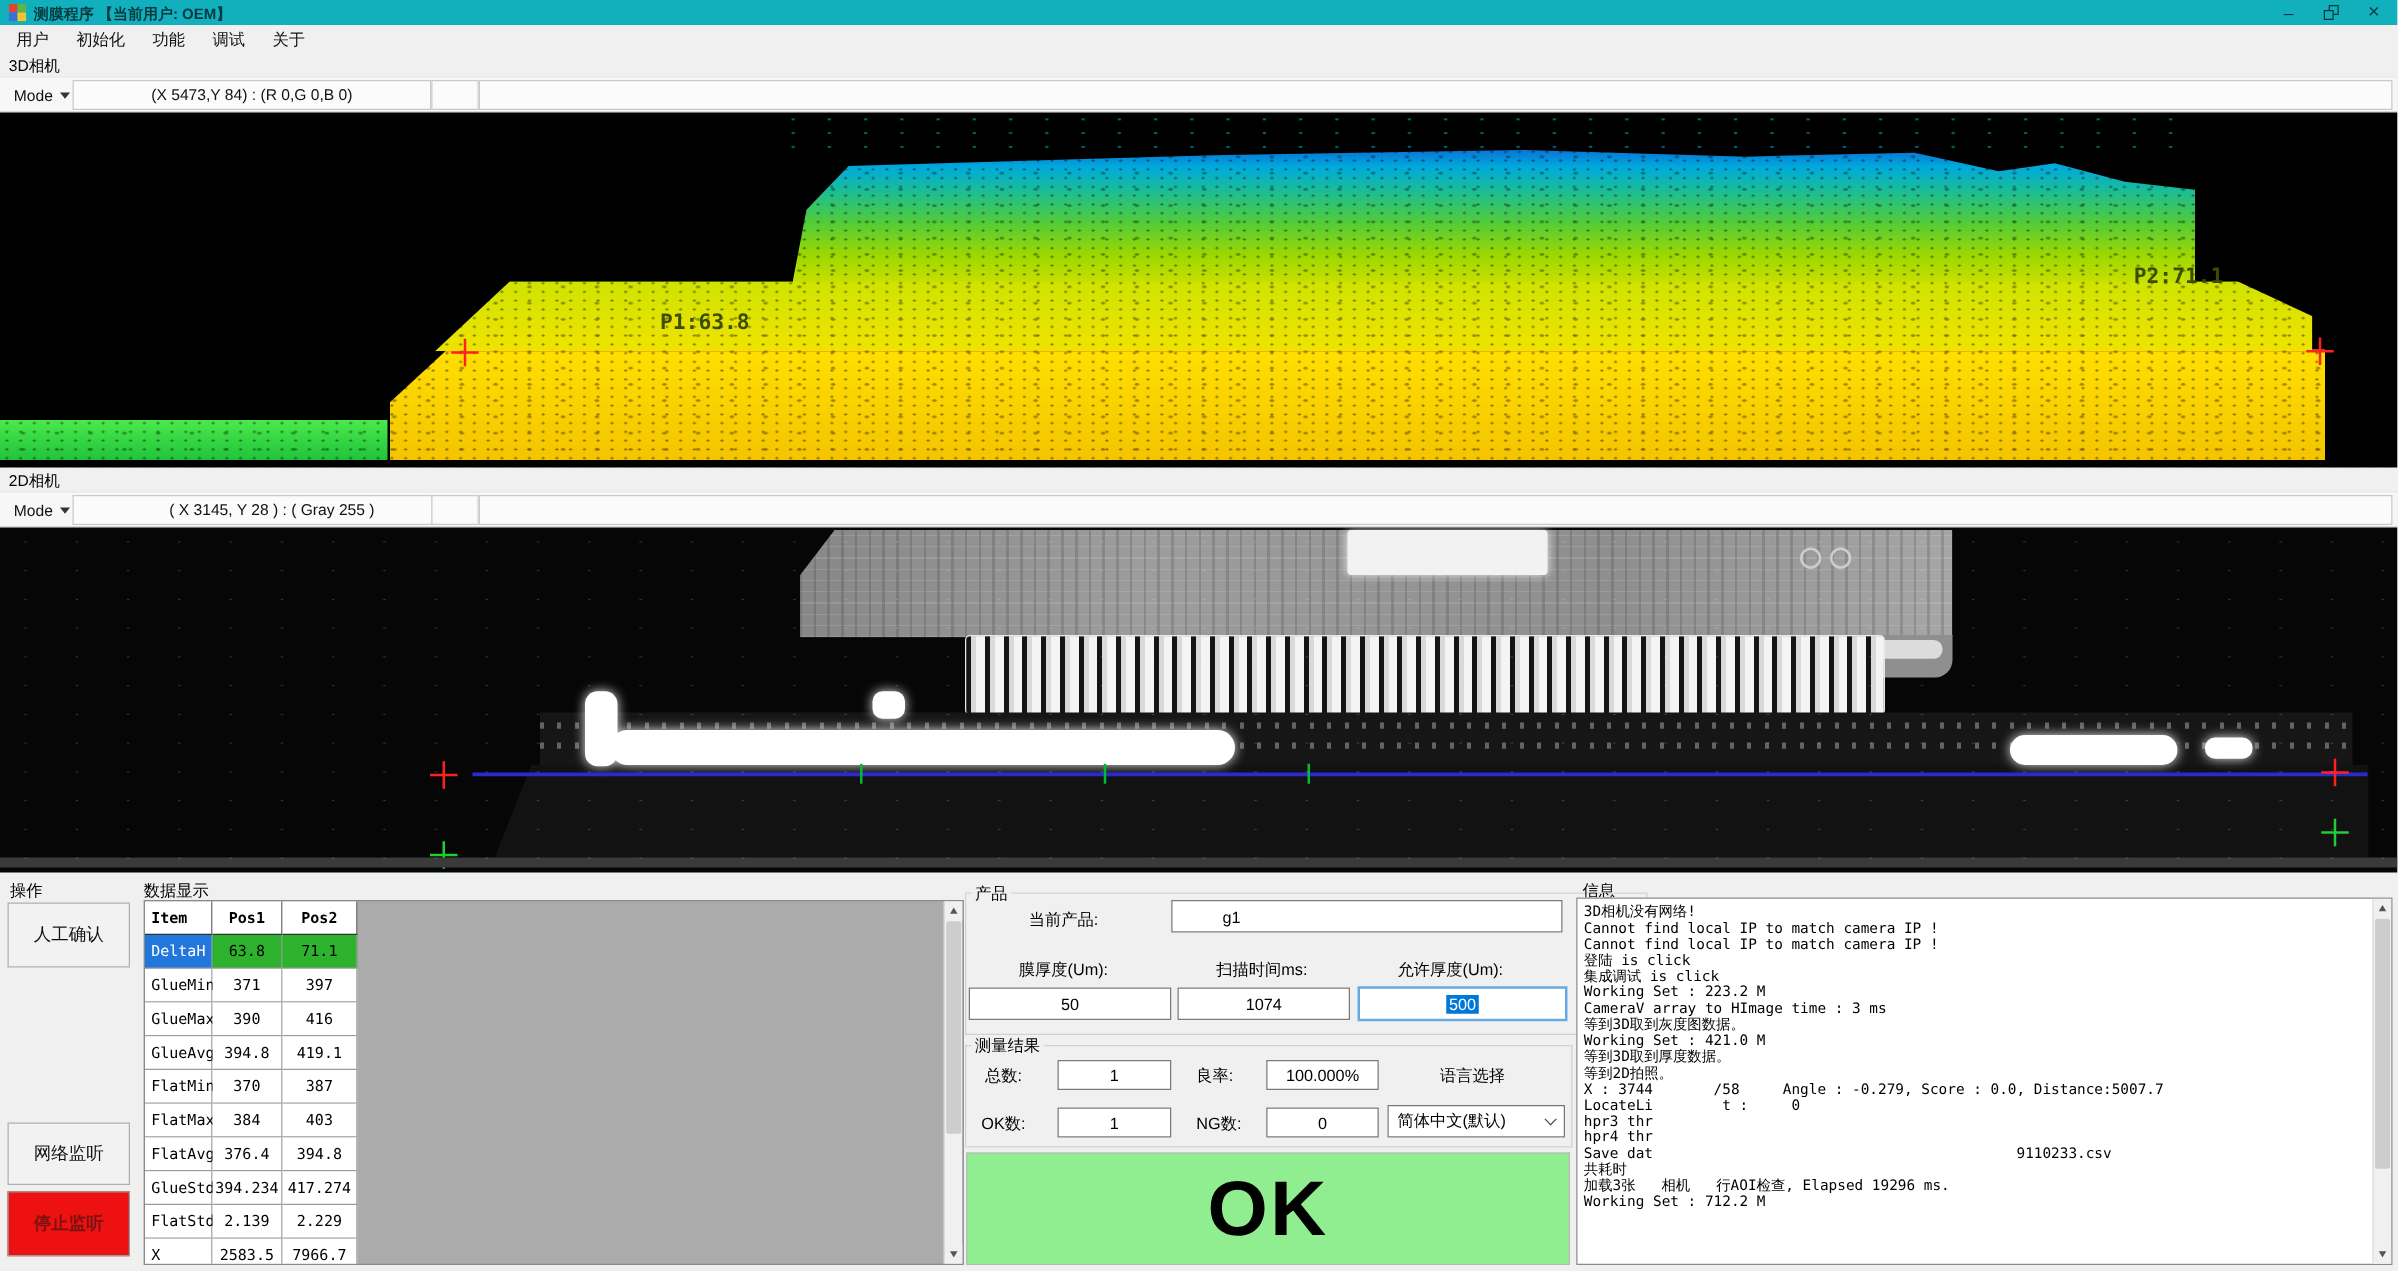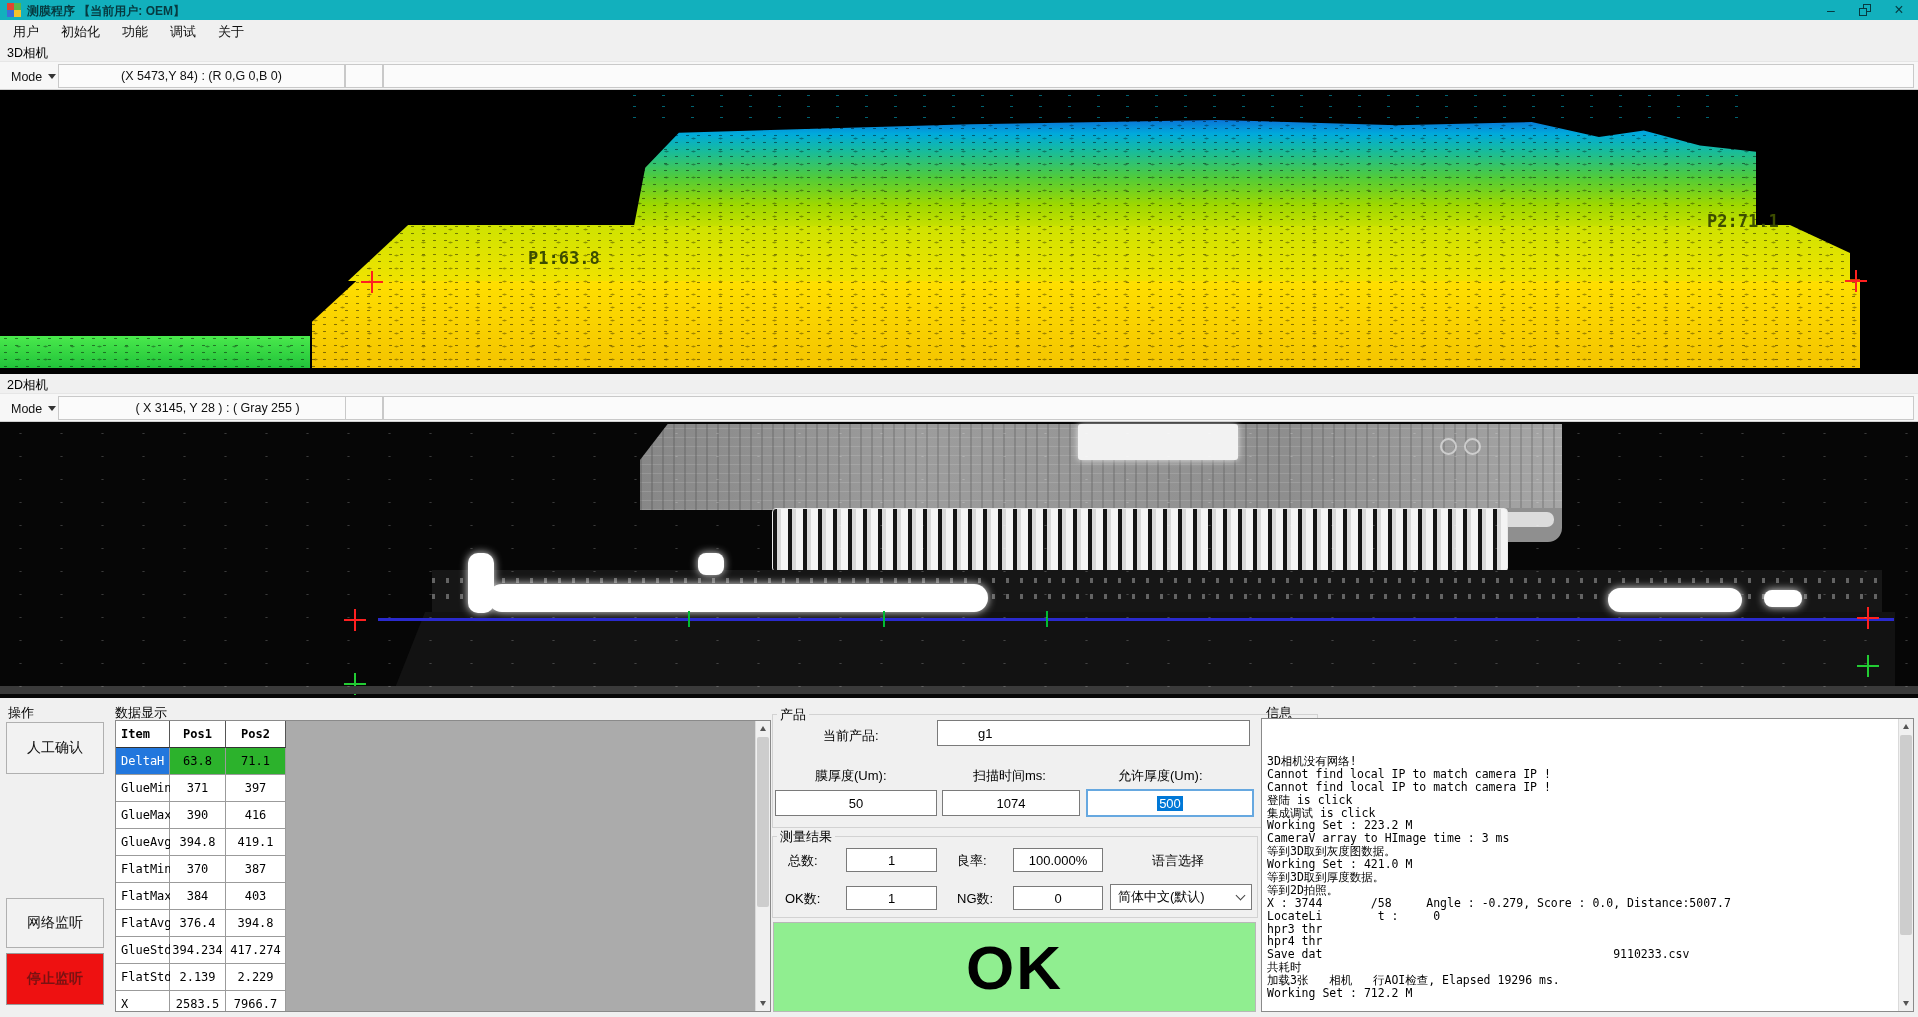--- a/index.html
+++ b/index.html
@@ -108,21 +108,21 @@
          display:flex; align-items:center; justify-content:center; }
   .combo { position:absolute; background:#fff; border:1px solid #7a7a7a; font-size:13px; color:#000;
            display:flex; align-items:center; justify-content:space-between; padding:12px 7px; cursor:pointer; }
   .chev { width:7px; height:7px; border-right:1.6px solid #444; border-bottom:1.6px solid #444; transform:rotate(45deg); margin-top:-3px; }
   .sel-txt { background:#0078d7; color:#fff; padding:0 2px; }
 
   .ok-panel { position:absolute; left:773px; top:922px; width:483px; height:90px; background:#90ee90; border:1px solid #b8b8b8;
               display:flex; align-items:center; justify-content:center; font-size:62px; font-weight:bold; color:#000; letter-spacing:2px; }
 
   .infobox { position:absolute; left:1261px; top:718px; width:653px; height:294px; background:#fff; border:1px solid #8a8a8a; overflow:hidden; }
-  .loglines { position:absolute; left:5px; top:4px; width:612px;margin-top:32px; }
+  .loglines { position:absolute; left:5px; top:4px; width:612px; }
   .logline { height:12.9px; font-size:11.5px; line-height:12.9px; font-family:"DejaVu Sans Mono","DejaVu Sans",monospace; white-space:pre; color:#000; }
 </style>
 </head>
 <body>
 
 <div class="app">
 
   <div class="abs titlebar">
     <span class="app-icon">
       <svg width="14" height="14">

